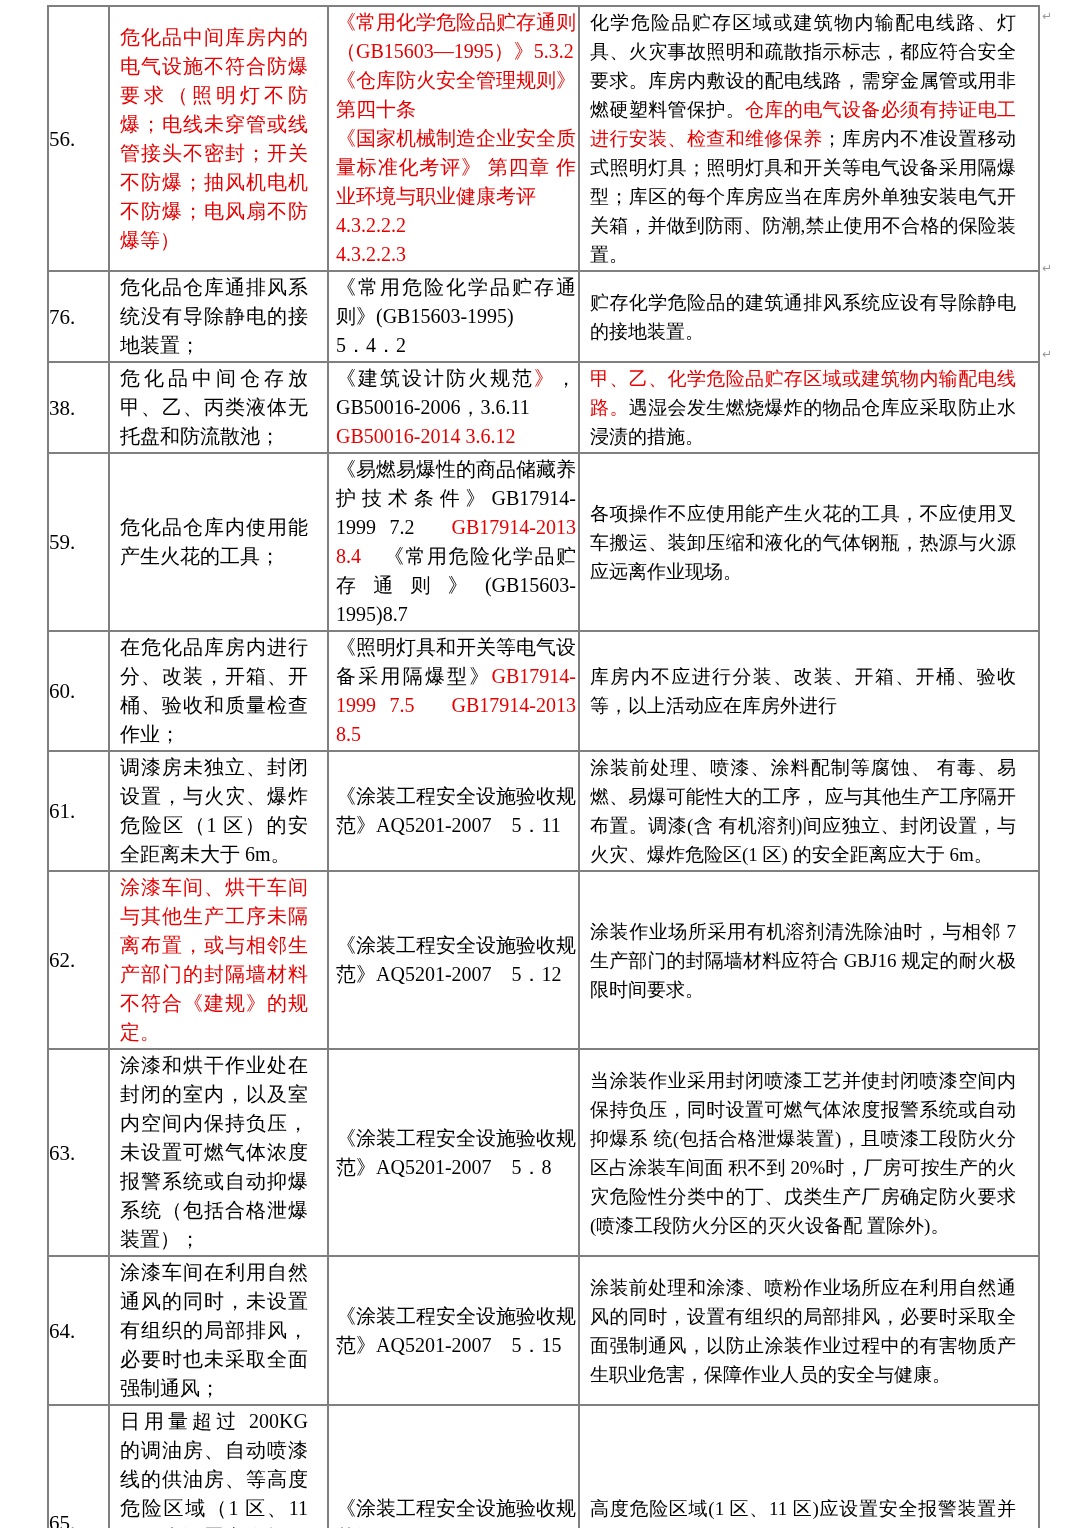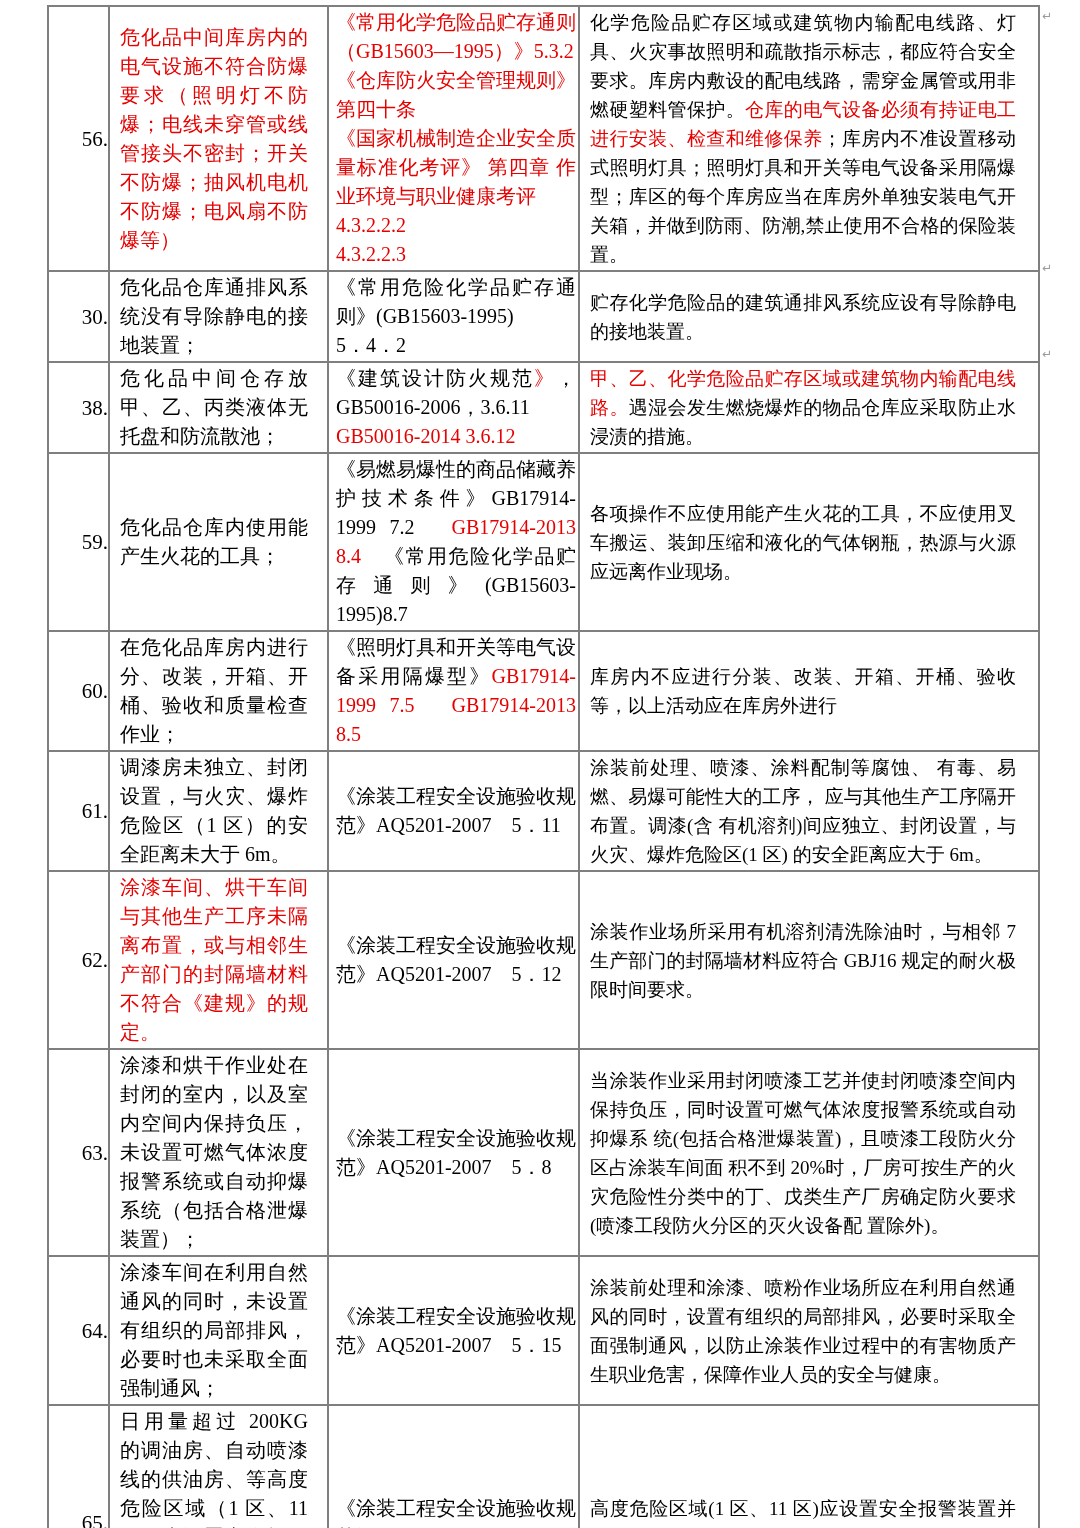--- a/index.html
+++ b/index.html
@@ -21,21 +21,21 @@
     vertical-align:middle;
     padding:0;
     overflow:hidden;
   }
   
   tr.r0{height:250px;} tr.r1{height:88px;}  tr.r2{height:84px;}
   tr.r3{height:145px;} tr.r4{height:86px;}  tr.r5{height:115px;}
   tr.r6{height:142px;} tr.r7{height:173px;} tr.r8{height:140px;}
   tr.r9{height:199px;}
   td.num{
-    text-align:right;font-size:21px;line-height:26px;
+    text-align:left;font-size:21px;line-height:26px;
     font-family:"Liberation Serif","DejaVu Serif",serif;
   }
   .cell{word-break:normal;}
   .cell.problem{
     font-size:20px;line-height:29px;
     text-align:justify;text-justify:inter-character;
     padding:1px 19px 1px 10px;
   }
   .cell.basis{
     font-size:20px;line-height:29px;
@@ -76,21 +76,21 @@
 《仓库防火安全管理规则》第四十条
 《国家机械制造企业安全质量标准化考评》 第四章 作业环境与职业健康考评
 4.3.2.2.2
 4.3.2.2.3</span></div>
         </td>
         <td>
           <div class="cell req"><span class="run-black">化学危险品贮存区域或建筑物内输配电线路、灯具、火灾事故照明和疏散指示标志，都应符合安全要求。库房内敷设的配电线路，需穿金属管或用非燃硬塑料管保护。</span><span class="run-red">仓库的电气设备必须有持证电工进行安装、检查和维修保养</span><span class="run-black">；库房内不准设置移动式照明灯具；照明灯具和开关等电气设备采用隔爆型；库区的每个库房应当在库房外单独安装电气开关箱，并做到防雨、防潮,禁止使用不合格的保险装置。</span></div>
         </td>
       </tr>
       <tr class="r1">
-        <td class="num">30.</td>
+        <td class="num">76.</td>
         <td>
           <div class="cell problem"><span class="run-black">危化品仓库通排风系统没有导除静电的接地装置；</span></div>
         </td>
         <td>
           <div class="cell basis"><span class="run-black">《常用危险化学品贮存通则》(GB15603-1995)
 5．4．2</span></div>
         </td>
         <td>
           <div class="cell req"><span class="run-black">贮存化学危险品的建筑通排风系统应设有导除静电的接地装置。</span></div>
         </td>

